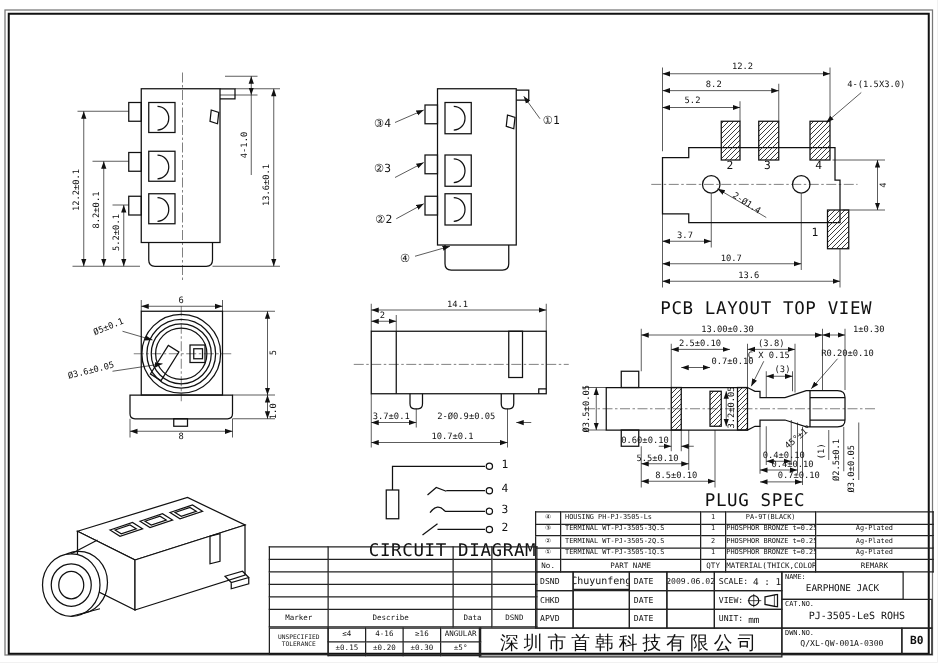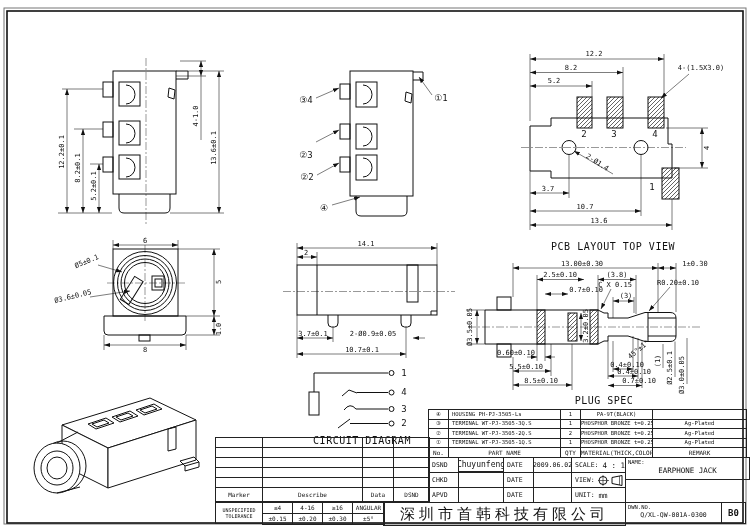--- a/index.html
+++ b/index.html
@@ -6,21 +6,21 @@
   .page{position:relative;width:750px;height:530px;background:#fff;font-family:"DejaVu Sans Mono",monospace;color:#111;overflow:hidden;}
   svg.art{position:absolute;left:0;top:0;}
   .dim{position:absolute;white-space:nowrap;font-size:7px;line-height:1;transform:translate(-50%,-50%);}
   .r90{transform:translate(-50%,-50%) rotate(-90deg);}
   .r35{transform:translate(-50%,-50%) rotate(33deg);}
   .rn20{transform:translate(-50%,-50%) rotate(-22deg);}
   .rn15{transform:translate(-50%,-50%) rotate(-14deg);}
   .rn38{transform:translate(-50%,-50%) rotate(-40deg);}
   .call{font-size:9px;}
   .padlab{font-size:9px;}
-  .vtitle{font-size:10px;letter-spacing:.5px;}
+  .vtitle{font-size:14px;letter-spacing:.5px;}
   .tbl{position:absolute;border-collapse:collapse;table-layout:fixed;}
   .tbl td{border:1px solid #222;padding:0;text-align:center;overflow:hidden;white-space:nowrap;line-height:1;}
   .parts td{font-size:5.5px;height:8.6px;}
   .parts td.c-part{text-align:left;padding-left:3px;}
   .parts tr.hdr td{font-size:6px;}
   .rev td{font-size:6px;height:9px;}
   .tol td{font-size:6px;height:10px;}
   .tc{position:absolute;border:1px solid #222;box-sizing:border-box;display:flex;align-items:center;justify-content:center;font-size:6.5px;white-space:nowrap;overflow:hidden;background:#fff0;}
   .tc-l{justify-content:flex-start;padding-left:3px;}
   .tc-b{display:block;padding:1px 2px;text-align:center;}
@@ -286,21 +286,21 @@
   </g>
 </svg>
 
 <span class="dim r90" style="left:62px;top:152px">12.2±0.1</span>
 <span class="dim r90" style="left:78px;top:168px">8.2±0.1</span>
 <span class="dim r90" style="left:94px;top:186px">5.2±0.1</span>
 <span class="dim r90" style="left:196px;top:116px">4-1.0</span>
 <span class="dim r90" style="left:214px;top:148px">13.6±0.1</span>
 
 <span class="dim call" style="left:306px;top:100px">③4</span>
-<span class="dim call" style="left:306px;top:155px">②3</span>
+<span class="dim call" style="left:306px;top:136px">②3</span>
 <span class="dim call" style="left:307px;top:177px">②2</span>
 <span class="dim call" style="left:324px;top:208px">④</span>
 <span class="dim call" style="left:441px;top:98px">①1</span>
 
 <span class="dim" style="left:594px;top:54px">12.2</span>
 <span class="dim" style="left:571px;top:68px">8.2</span>
 <span class="dim" style="left:554px;top:81px">5.2</span>
 <span class="dim" style="left:701px;top:68px">4-(1.5X3.0)</span>
 <span class="dim r35" style="left:597px;top:163px">2-Ø1.4</span>
 <span class="dim r90" style="left:707px;top:148px">4</span>
@@ -418,23 +418,27 @@
         <line x1="0" y1="5.5" x2="11" y2="5.5" stroke="#111" stroke-width="0.6"></line>
         <path d="M14,2.5 L24,0.5 V10.5 L14,8.5 Z" fill="none" stroke="#111" stroke-width="1"></path>
         <line x1="21.5" y1="1" x2="21.5" y2="10" stroke="#111" stroke-width="0.6"></line>
       </svg>
     </div>
 <div class="tc tc-l" style="left:428px;top:487px;width:31px;height:16px">APVD</div>
 <div class="tc" style="left:458px;top:487px;width:46px;height:16px"></div>
 <div class="tc tc-l" style="left:503px;top:487px;width:31px;height:16px">DATE</div>
 <div class="tc" style="left:533px;top:487px;width:39px;height:16px"></div>
 <div class="tc tc-l" style="left:571px;top:487px;width:55px;height:16px"><span>UNIT:</span>&nbsp;<span style="font-size:7.5px">mm</span></div>
-<div class="tc tc-b" style="left:625px;top:457px;width:125px;height:23px">
+<div class="tc tc-b" style="left:625px;top:457px;width:98px;height:23px">
       <span class="mini">NAME:</span>
       <span class="val name-val">EARPHONE JACK</span>
+    </div>
+<div class="tc tc-b" style="left:625px;top:479px;width:121px;height:24px">
+      <span class="mini">CAT.NO.</span>
+      <span class="val" style="font-size:8px">PJ-3505-LeS ROHS</span>
     </div>
 <div class="tc tc-b" style="left:625px;top:502px;width:97px;height:22px">
       <span class="mini">DWN.NO.</span>
       <span class="val" style="font-size:6.5px">Q/XL-QW-001A-0300</span>
     </div>
 <div class="tc b0" style="left:721px;top:502px;width:25px;height:22px">B0</div>
 <div class="company">深圳市首韩科技有限公司</div>
 
 <table class="tbl rev" style="left:215px;top:437px;width:214px">
   <colgroup>

